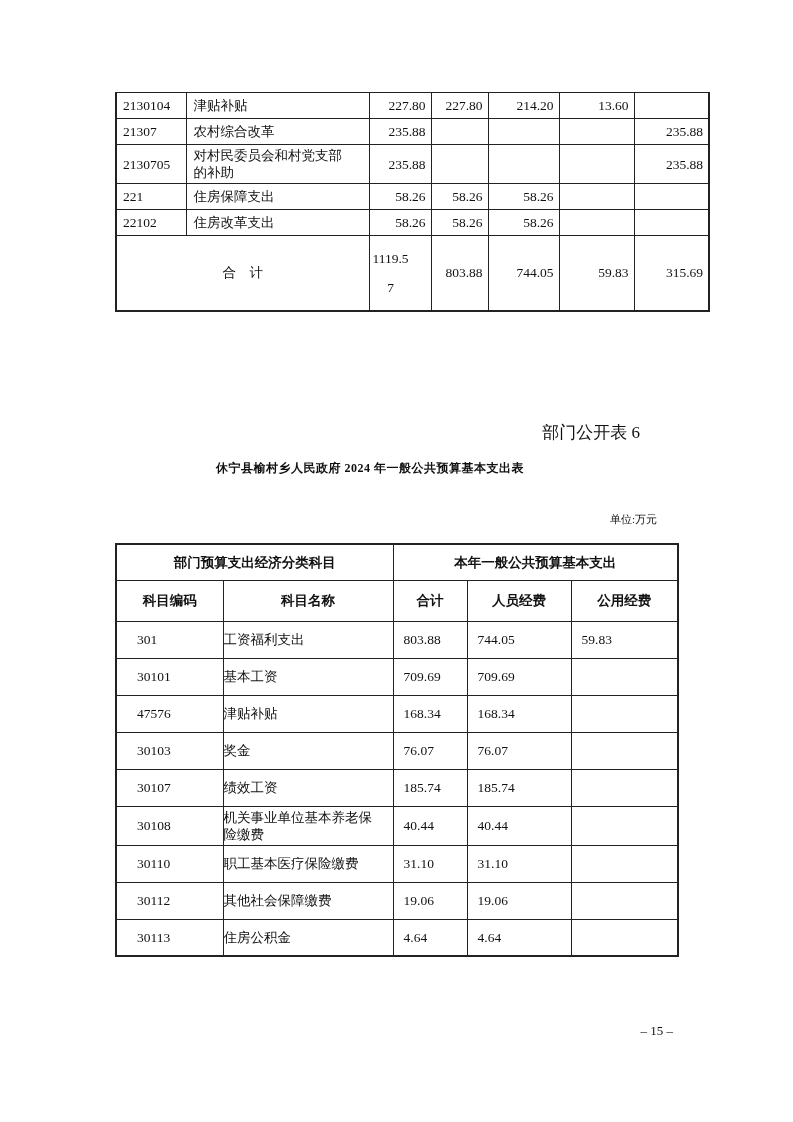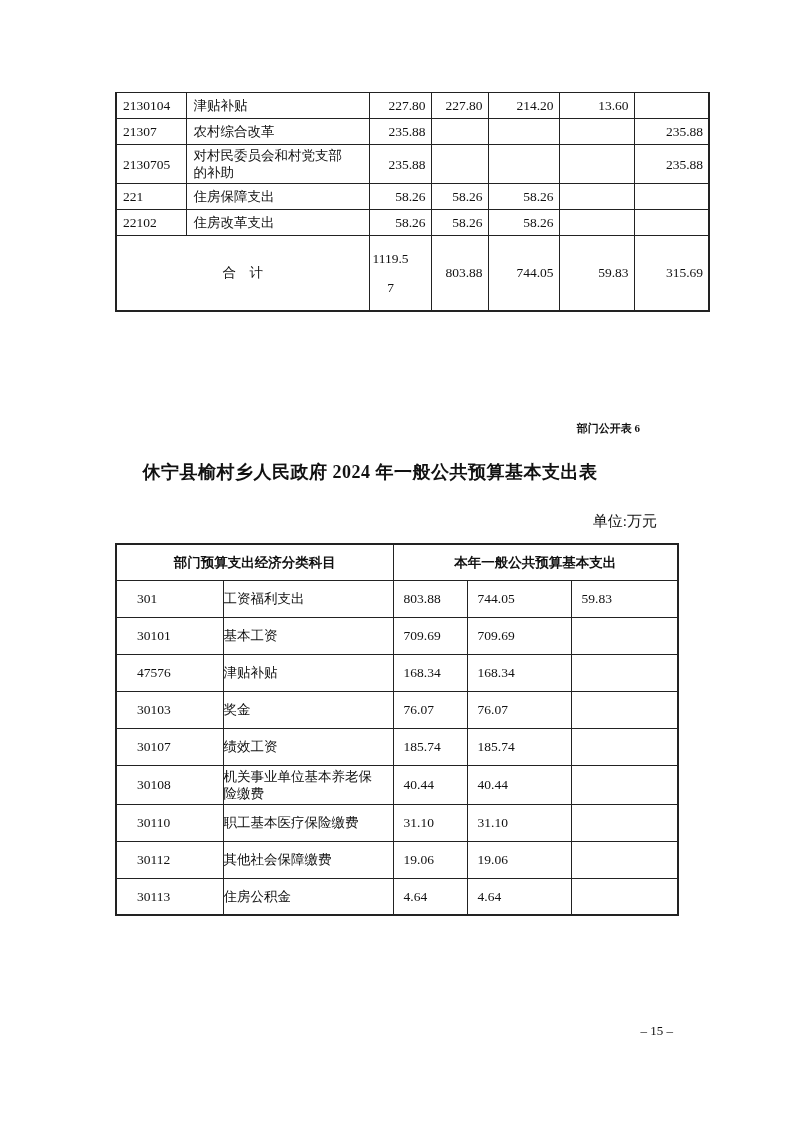--- a/index.html
+++ b/index.html
@@ -19,25 +19,25 @@
   #table1 td.name { padding-left:7px; padding-right:18px; }
   #table1 td.num  { text-align:right; padding-right:5px; }
   #table1 tr { height:25px; }
   #table1 tr.r0 { height:26px; }
   #table1 tr.total-row { height:75px; }
   #table1 td.total-label { text-align:center; }
   .wrap-num { width:42px; word-break:break-all; line-height:29px;
               text-align:center; margin-left:auto; margin-right:17px; }
 
   
-  #table-note { position:absolute; top:421px; right:153px; font-size:11px;font-weight:bold; }
+  #table-note { position:absolute; top:421px; right:153px; font-size:17px; }
   #page-title { position:absolute; top:460px; left:0; width:740px;
-                text-align:center; font-size:18px; font-weight:bold;
+                text-align:center; font-size:12px; font-weight:bold;
                 margin:0; letter-spacing:0.5px; }
-  #unit-label { position:absolute; top:512px; right:136px; font-size:15px; }
+  #unit-label { position:absolute; top:512px; right:136px; font-size:11px; }
   #page-number { position:absolute; top:1023px; right:120px; font-size:13px; }
 
   
   #table2 { position:absolute; left:115px; top:543px; }
   #table2 table { width:562px; border:2px solid #222; }
   #table2 tr { height:37px; }
   #table2 tr.h1 { height:36px; }
   #table2 tr.h2 { height:41px; }
   #table2 td.hdr { text-align:center; font-weight:bold;margin-top:13px; }
   #table2 td.code { padding-left:20px; }
@@ -139,20 +139,27 @@
           <col style="width:170px">
           <col style="width:74px">
         <col style="width:104px">
           <col style="width:107px">
       </colgroup>
       <tbody>
         <tr class="h1">
           <td class="hdr" colspan="2">部门预算支出经济分类科目</td>
           <td class="hdr" colspan="3">本年一般公共预算基本支出</td>
         </tr>
+        <tr class="h2">
+          <td class="hdr">科目编码</td>
+          <td class="hdr">科目名称</td>
+          <td class="hdr">合计</td>
+          <td class="hdr">人员经费</td>
+          <td class="hdr">公用经费</td>
+        </tr>
       </tbody>
       <tbody>
 
           <tr>
             <td class="code">301</td>
             <td class="name">工资福利支出</td>
             <td class="num">803.88</td>
             <td class="num">744.05</td>
             <td class="num">59.83</td>
           </tr>

